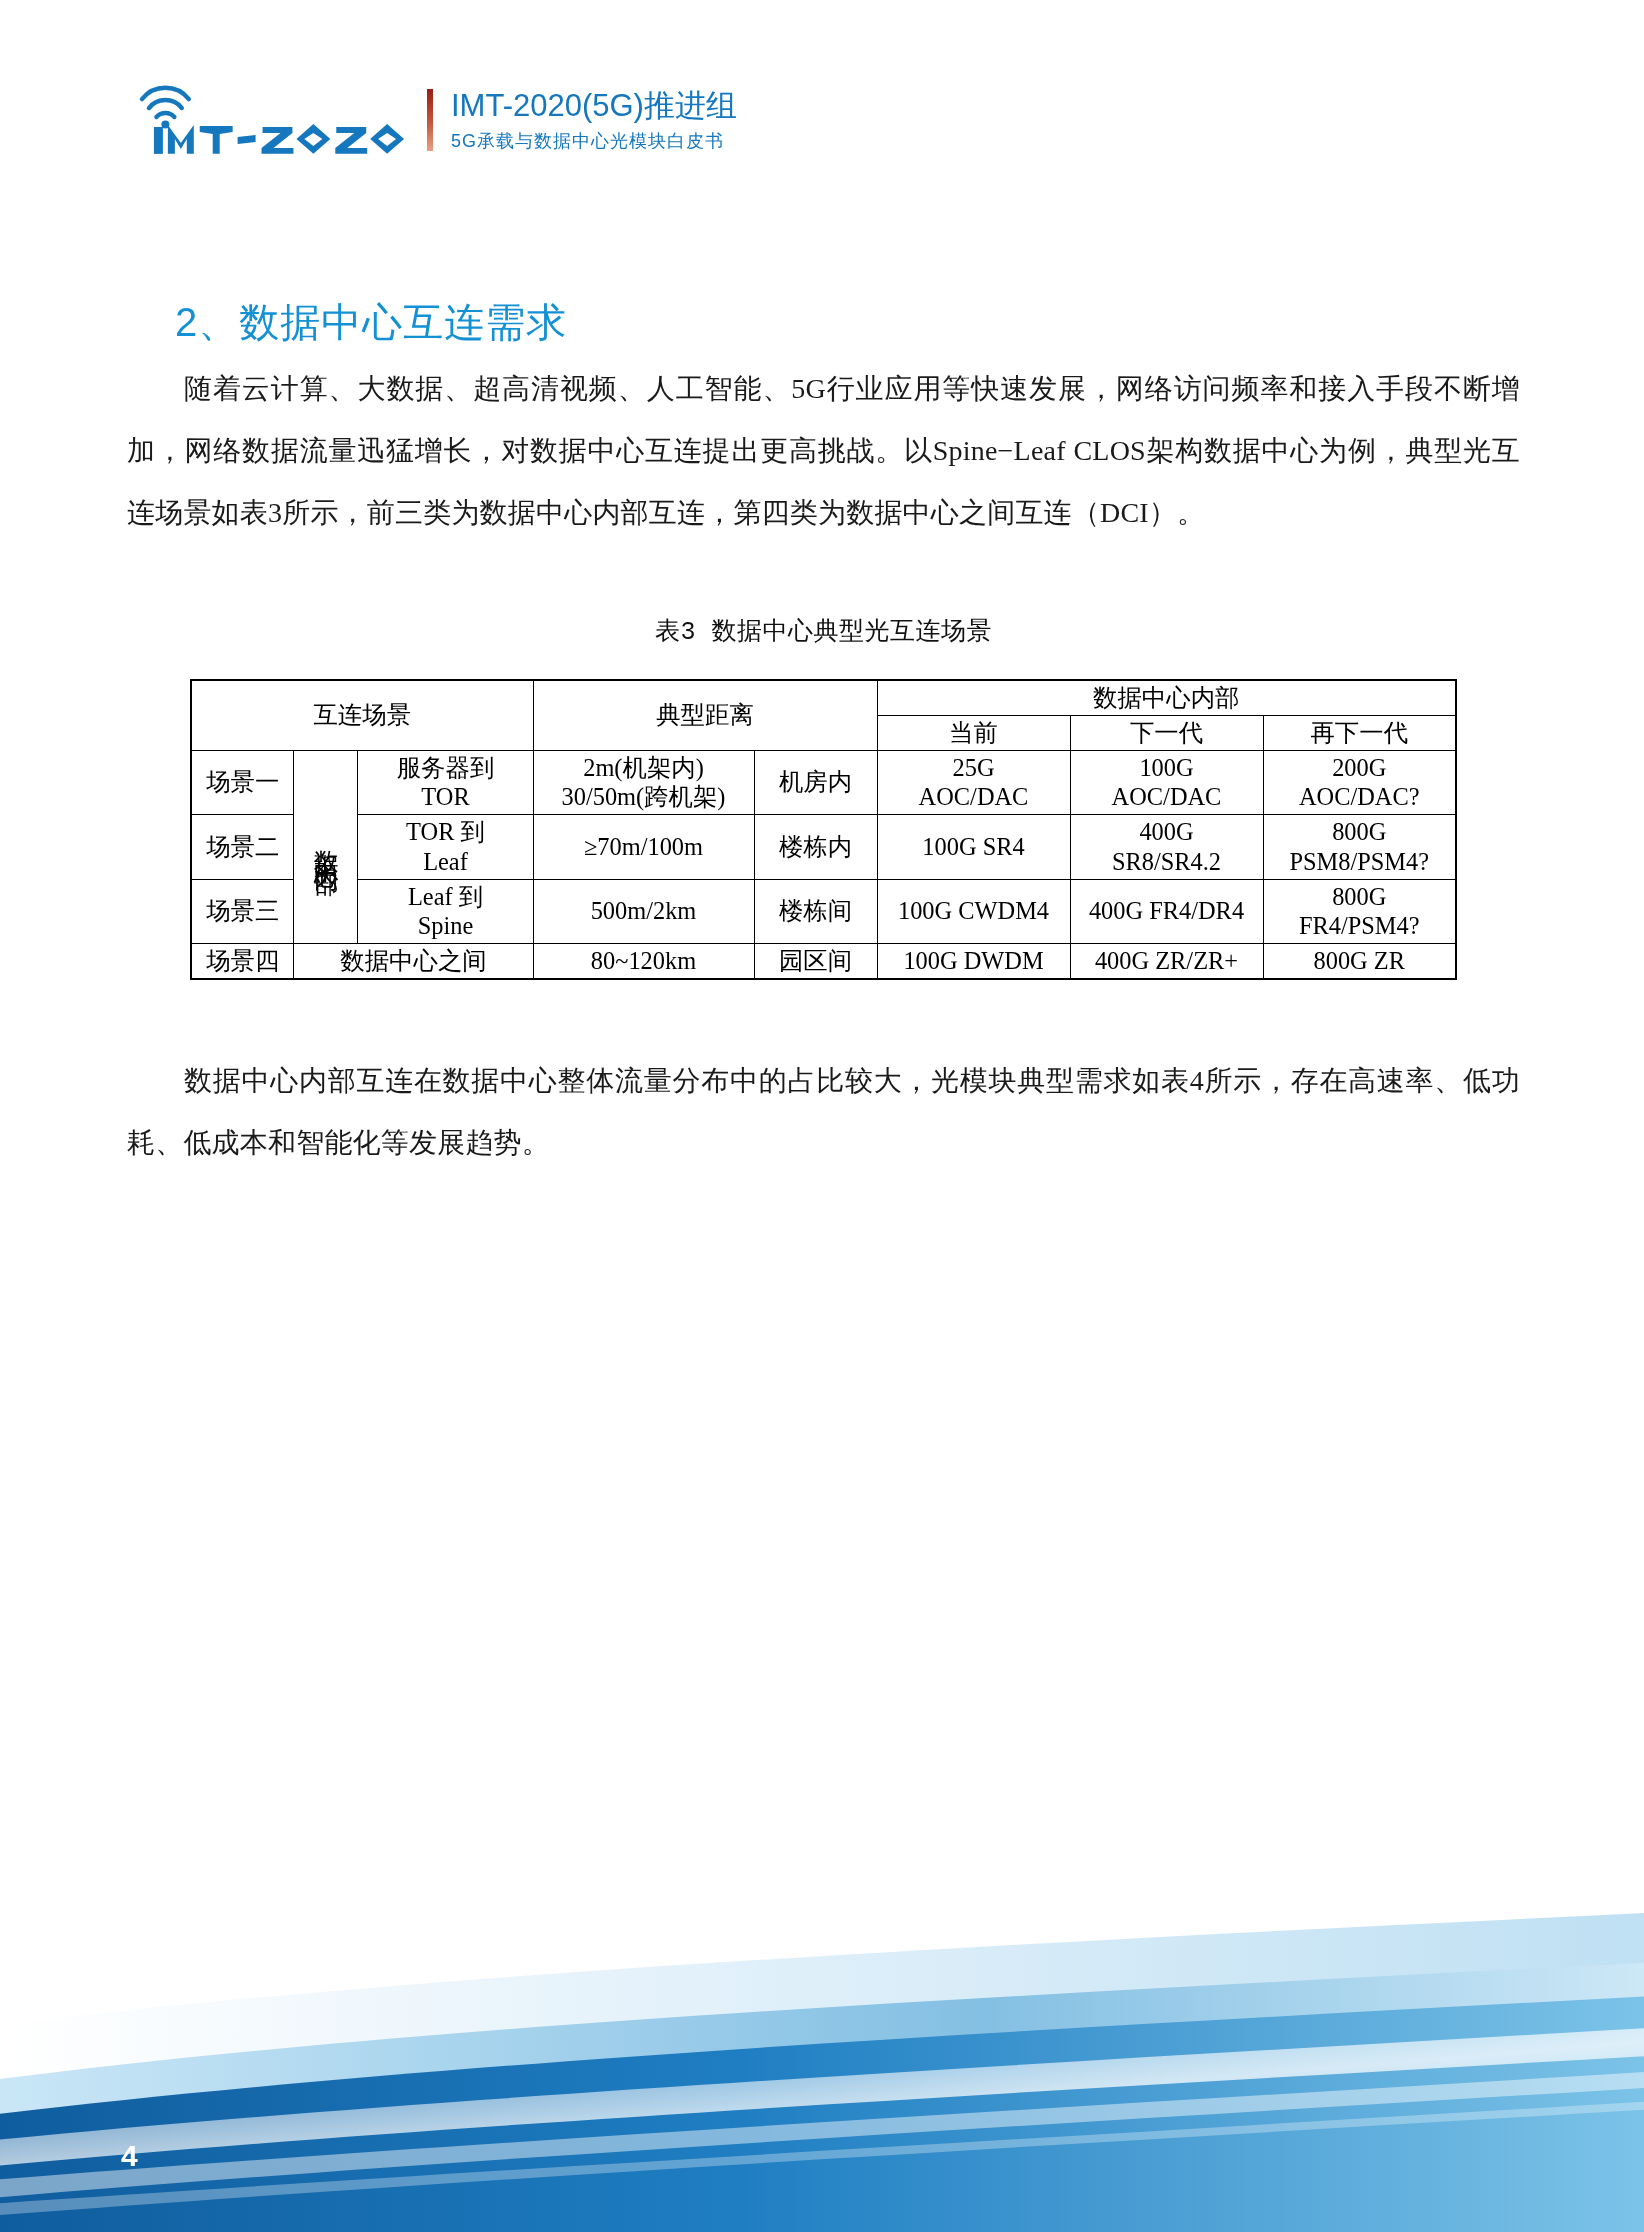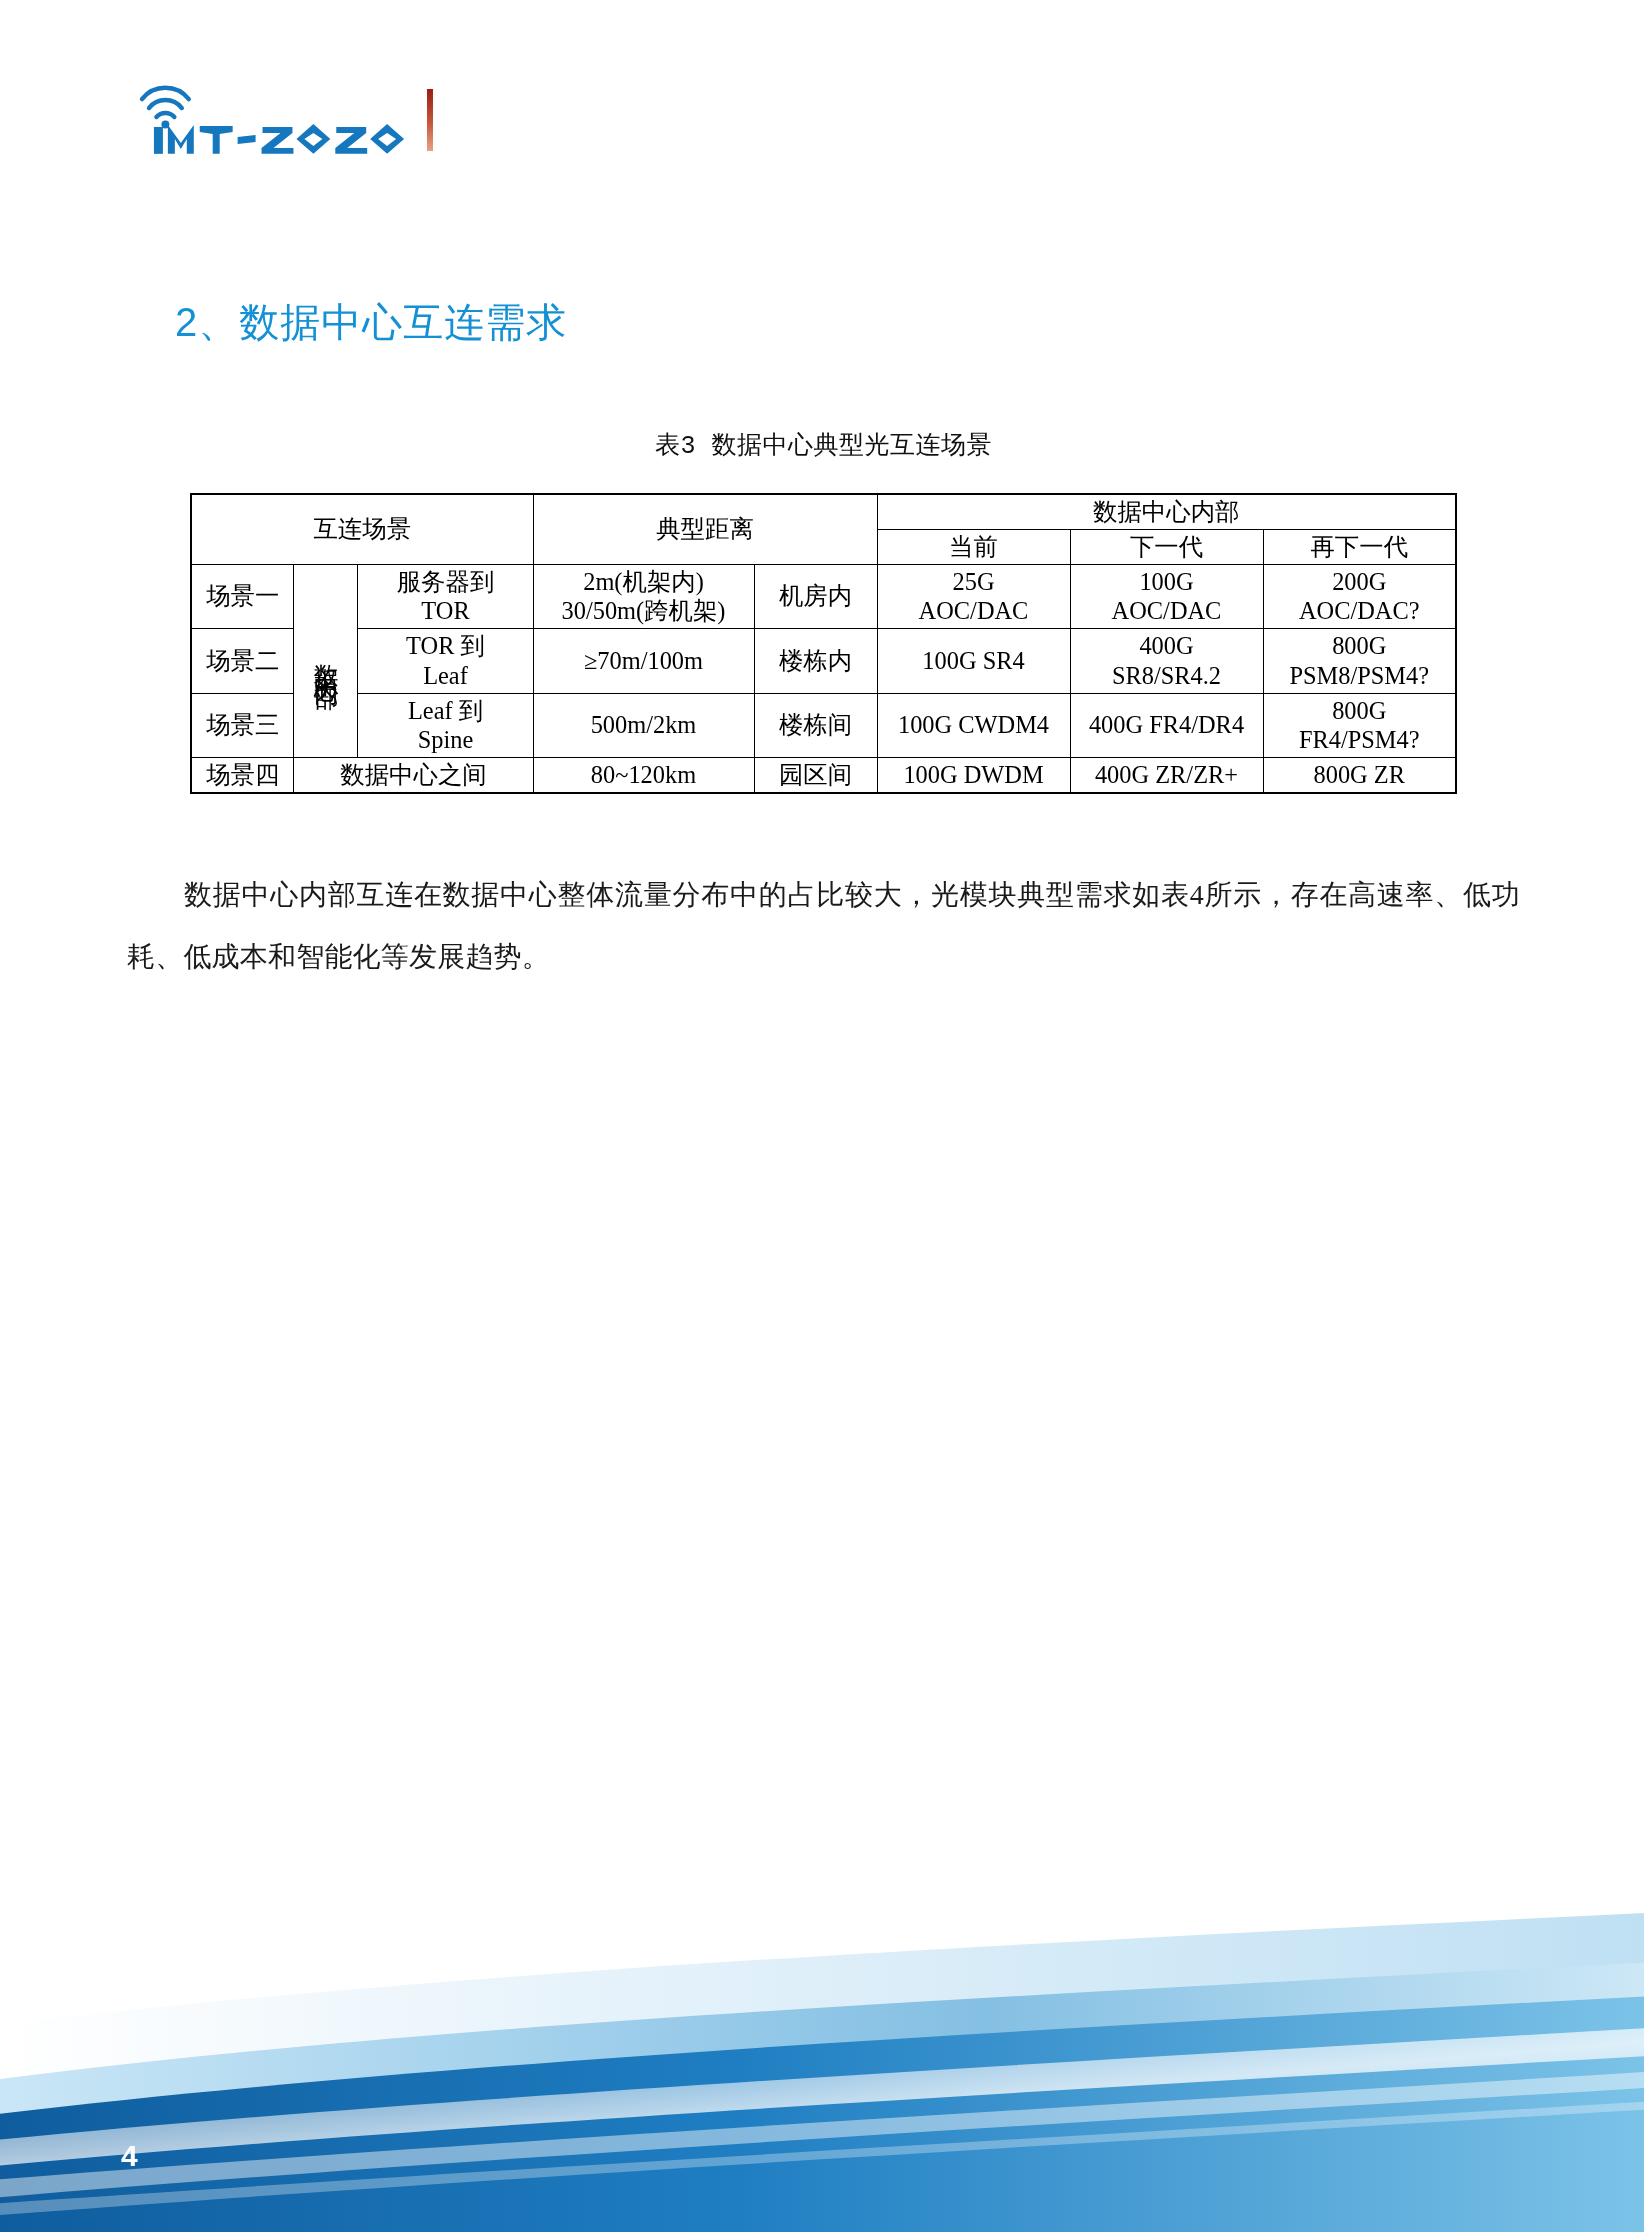--- a/index.html
+++ b/index.html
@@ -195,29 +195,34 @@
             <polygon points="205,50 235,50 235,56 216,71 236,71 236,77 204,77 204,71 223,56 205,56"></polygon>
 
             <polygon points="256,47 273,62 256,77 239,62"></polygon>
             <polygon points="256,56 265,62 256,69 247,62" fill="#ffffff"></polygon>
           </g>
         </svg>
       </div>
 
       <div class="header-divider"></div>
 
+      <div class="header-text">
+        <div class="header-title">IMT-2020(5G)推进组</div>
+        <div class="header-sub">5G承载与数据中心光模块白皮书</div>
+      </div>
 
     </div>
   </div>
 
   <div class="content">
 
 
     <h2 class="section">2、数据中心互连需求</h2>
 
+    <p class="body indent">随着云计算、大数据、超高清视频、人工智能、5G行业应用等快速发展，网络访问频率和接入手段不断增加，网络数据流量迅猛增长，对数据中心互连提出更高挑战。以Spine−Leaf  CLOS架构数据中心为例，典型光互连场景如表3所示，前三类为数据中心内部互连，第四类为数据中心之间互连（DCI）。</p>
 
     <div class="spacer-lg"></div>
 
     <div class="table-caption">表3 数据中心典型光互连场景</div>
 
     <div class="tbl-wrap">
       <table class="t3">
         <colgroup>
           <col style="width:103px">
           <col style="width:64px">

